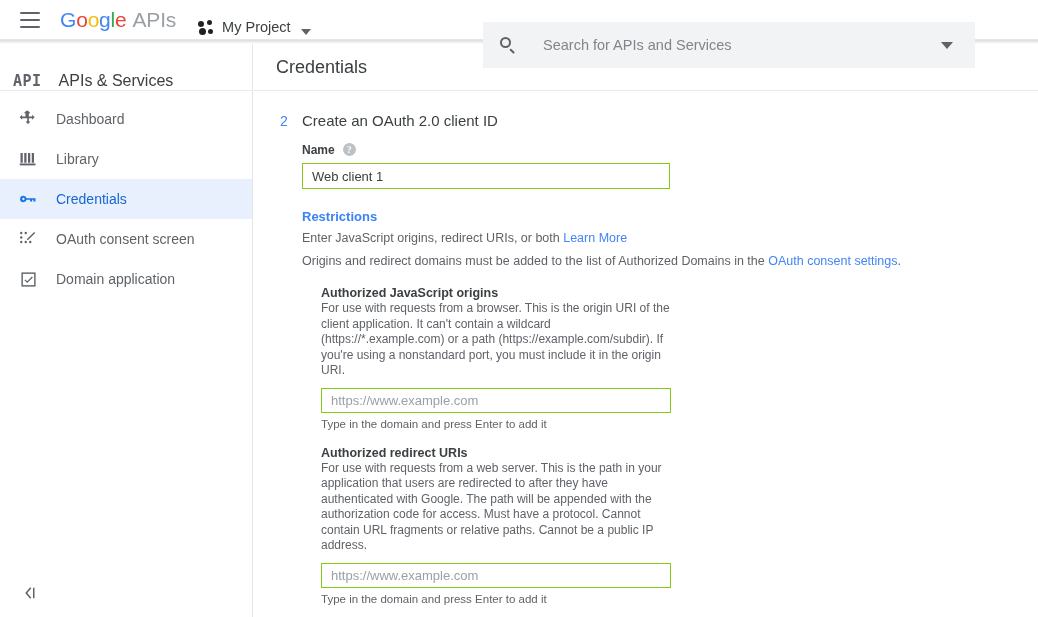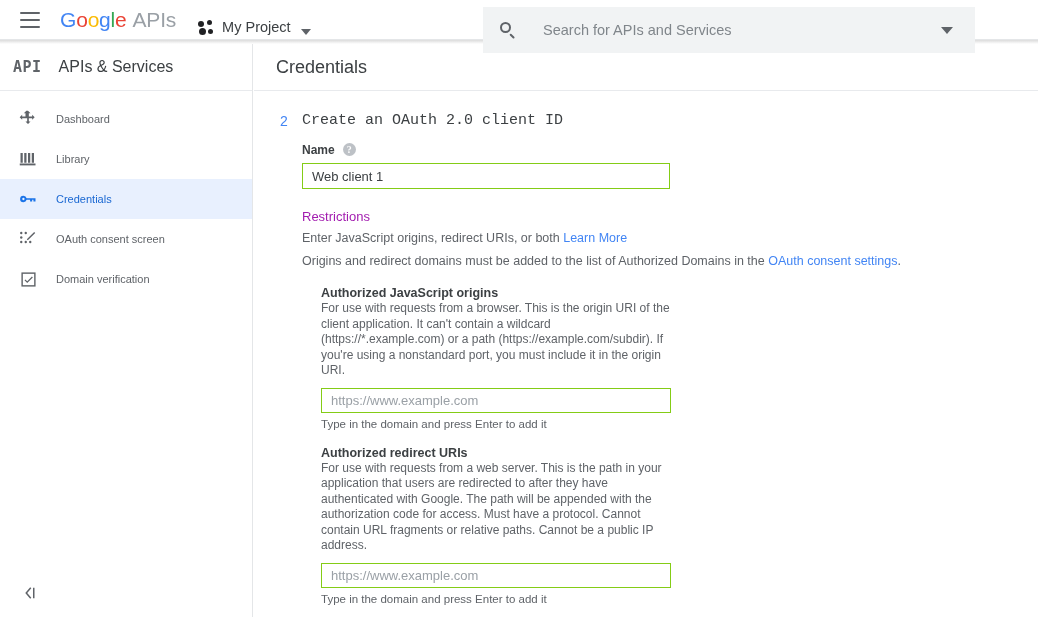--- a/index.html
+++ b/index.html
@@ -50,21 +50,21 @@
   .dots-icon i.d3 { width: 7px; height: 7px; left: 1px; top: 8px; }
   .dots-icon i.d4 { width: 5px; height: 5px; left: 10px; top: 9px; }
   .project-name { font-size: 14.5px; color: #3c4043; }
   .caret {
     width: 0; height: 0; margin-left: 10px;
     border-left: 5px solid transparent; border-right: 5px solid transparent;
     border-top: 6px solid #5f6368;
   }
 
   .searchwrap {
-    position: absolute; left: 483px; top: 7px;
+    position: absolute; left: 483px; top: 22px;
     width: 492px; height: 46px; background: #f1f3f4;
     display: flex; align-items: center; cursor: text;
   }
   .search-icon { width: 18px; height: 18px; margin-left: 16px; margin-right: 26px; position: relative; flex: none; }
   .search-icon .ring {
     position: absolute; left: 1px; top: 1px; width: 11px; height: 11px;
     border: 2px solid #5f6368; border-radius: 50%;
   }
   .search-icon .handle {
     position: absolute; left: 11px; top: 12px; width: 6px; height: 2px;
@@ -80,34 +80,34 @@
     border-left: 6px solid transparent; border-right: 6px solid transparent;
     border-top: 7px solid #5f6368;
   }
 
   
   .sidebar {
     position: absolute; top: 44px; left: 0; width: 253px; height: 573px;
     background: #fff; border-right: 1px solid #e4e6e8;
   }
   .side-head {
-    height: 47px; display: flex; align-items: center;
+    height: 47px; display: flex; align-items: flex-end;
     border-bottom: 1px solid #e8eaed;
   }
   .api-logo {
     margin-left: 13px; margin-right: 17px;
     font-family: "DejaVu Sans Mono", monospace;
     font-size: 15px; font-weight: bold; color: #5f6368; letter-spacing: 0.5px;
   }
   .side-title { font-size: 16px; color: #3c4043; }
 
   .nav { padding-top: 8px; }
   .nav-item {
     height: 40px; display: flex; align-items: center; cursor: pointer;
-    color: #5f6368; font-size: 11px;
+    color: #5f6368; font-size: 14px;
   }
   .nav-item.active { background: #e8f0fe; color: #1967d2; }
   .nav-icon {
     width: 22px; height: 22px; margin-left: 17px; margin-right: 17px;
     display: flex; align-items: center; justify-content: center; flex: none;
   }
   .nav-icon svg { display: block; }
 
   .collapse-btn {
     position: absolute; bottom: 8px; left: 14px;
@@ -120,41 +120,41 @@
   .page-head {
     height: 47px; display: flex; align-items: center;
     border-bottom: 1px solid #e8eaed; padding-left: 22px;
   }
   .page-title { font-size: 18px; color: #3c4043; }
 
   .content { padding: 20px 0 0 26px; }
   .step-row { display: flex; align-items: flex-start; }
   .step-num { width: 22px; font-size: 14px; color: #4285f4; line-height: 19px; padding-top: 1px; }
   .step-body { width: 620px; }
-  .step-title { font-size: 15px; color: #3c4043; line-height: 20px; font-family: Liberation Mono, monospace; }
+  .step-title { font-size: 15px; color: #3c4043; line-height: 20px; }
 
   .field-label {
     font-size: 12px; font-weight: bold; color: #3c4043;
     margin-top: 12px; display: flex; align-items: flex-start;
   }
   .help-icon {
     width: 13px; height: 13px; border-radius: 50%; background: #bdc1c6;
     color: #fff; font-size: 10px; line-height: 13px; text-align: center;
     margin-left: 8px; font-weight: bold; cursor: pointer;
     font-family: "Liberation Serif", serif;
   }
 
   .text-input {
     width: 368px; height: 26px; border: 1px solid #84cc16; background: #fff;
     margin-top: 6px; padding: 0 9px; font-family: "Liberation Sans", sans-serif;
     font-size: 13px; color: #3c4043; outline: none; display: block;
   }
   .text-input::placeholder { color: #9aa0a6; }
 
-  .sec-title { font-size: 13px; font-weight: normal; color: #a21caf; margin-top: 20px; }
+  .sec-title { font-size: 13px; font-weight: bold; color: #3b82f6; margin-top: 20px; }
   .sec-line { font-size: 12.5px; color: #5f6368; margin-top: 6px; line-height: 17px; }
   .lnk { color: #4285f4; cursor: pointer; }
 
   .sub { margin-left: 19px; margin-top: 16px; }
   .sub-title { font-size: 12.5px; font-weight: bold; color: #3c4043; }
   .sub-desc { font-size: 12px; color: #5f6368; line-height: 15.5px; margin-top: 1px; width: 350px; }
   .sub .text-input { width: 350px; height: 25px; margin-top: 9px; }
   .hint { font-size: 11.5px; color: #5f6368; margin-top: 5px; }
 </style>
 </head>
@@ -255,21 +255,21 @@
         <span>OAuth consent screen</span>
       </div>
 
       <div class="nav-item">
         <span class="nav-icon">
           <svg width="17" height="17" viewBox="0 0 24 24" fill="none" stroke="#5f6368" stroke-width="2">
             <rect x="3" y="3" width="18" height="18"></rect>
             <path d="M7 12.5l3.2 3.2L17.5 8.4" stroke-width="1.8"></path>
           </svg>
         </span>
-        <span>Domain verification</span>
+        <span>Domain application</span>
       </div>
 
 
     </div>
 
     <div class="collapse-btn">
       <svg width="18" height="18" viewBox="0 0 24 24" fill="none" stroke="#5f6368" stroke-width="2">
         <path d="M13 5l-6 7 6 7"></path>
         <path d="M17 5v14"></path>
       </svg>

